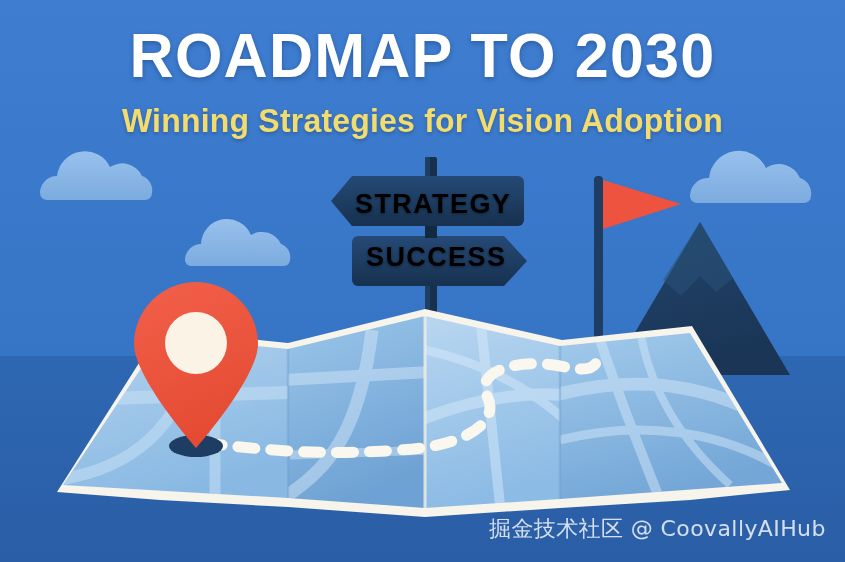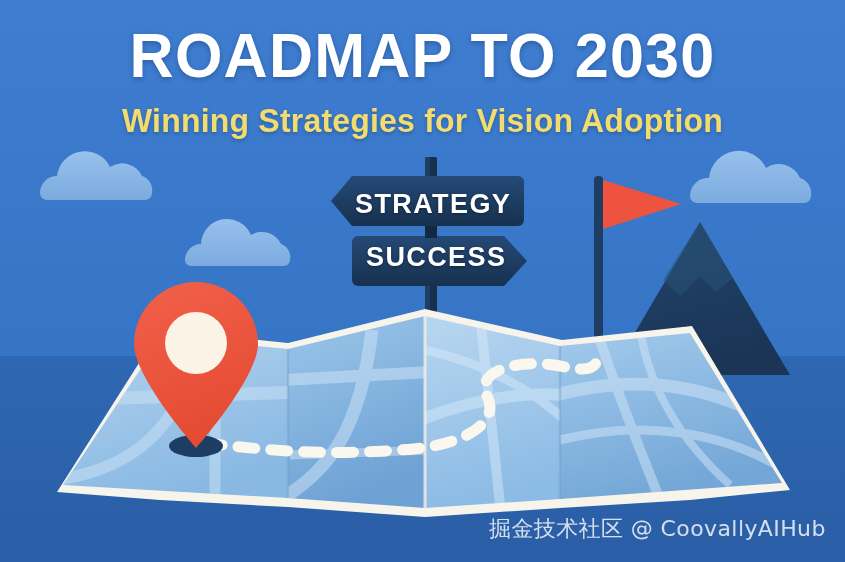--- a/index.html
+++ b/index.html
@@ -63,21 +63,21 @@
     color: #F2DC6D;
     font-family: "Liberation Sans Narrow", "Liberation Sans", "DejaVu Sans", sans-serif;
     transform: scaleX(0.97);
     text-shadow: 0 2px 4px rgba(12,40,80,0.30);
     white-space: nowrap;
   }
   .sign-text {
     position: absolute;
     font-size: 27px;
     font-weight: 700;
-    color: #ffffff;
+    color: #000000;
     font-family: "Liberation Sans Narrow", "Liberation Sans", "DejaVu Sans", sans-serif;
     letter-spacing: 1.4px;
     white-space: nowrap;
     text-shadow: 0 1px 3px rgba(0,0,0,0.38);
   }
   .sign-text.strategy { left: 355px; top: 189px; }
   .sign-text.success  { left: 366px; top: 242px; }
   .watermark {
     position: absolute;
     left: 489px;

